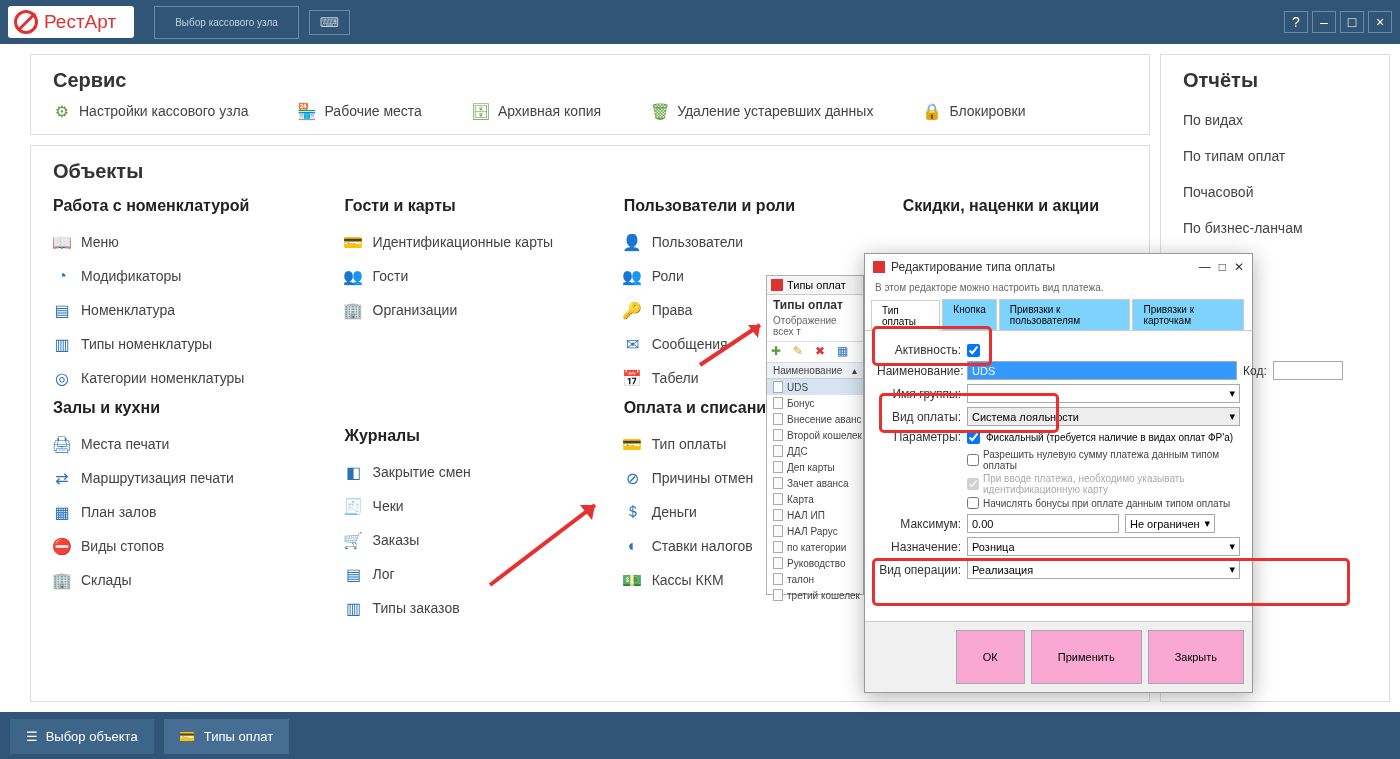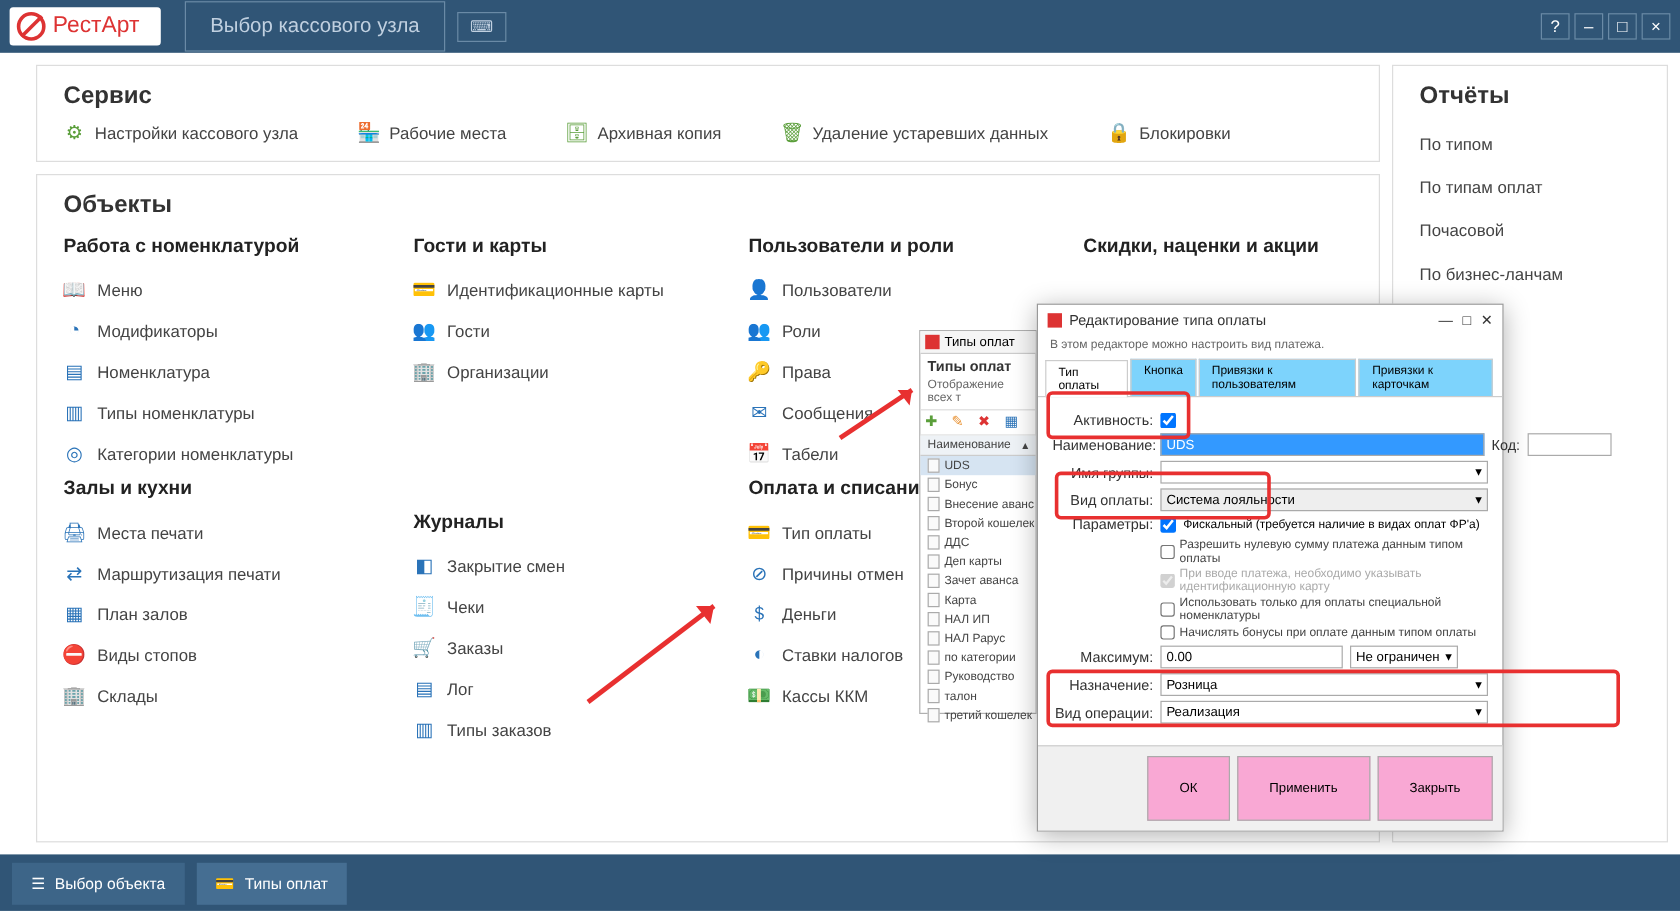--- a/index.html
+++ b/index.html
@@ -2,21 +2,21 @@
 <html><head>
 <meta charset="utf-8">
 <style>
 * { box-sizing: border-box; margin: 0; padding: 0; font-family: Arial, sans-serif; }
 body { background: #305576; width: 1400px; height: 759px; overflow: hidden; position: relative; }
 
 .titlebar { height: 44px; background: #305576; display: flex; align-items: center; padding: 0 8px; }
 .logo { background: #fff; border-radius: 3px; padding: 4px 18px 4px 6px; display: flex; align-items: center; gap: 6px; font-size: 19px; font-weight: 500; color: #d33; }
 .logo-circle { width: 24px; height: 24px; border: 3px solid #d33; border-radius: 50%; position: relative; }
 .logo-circle::after { content: ""; position: absolute; width: 3px; height: 24px; background: #d33; left: 8px; top: -3px; transform: rotate(45deg); }
-.select-register { margin-left: 20px; border: 1px solid #6a8aa6; color: #c0d0e0; padding: 10px 20px; font-size: 17px; background: transparent; }
+.select-register { margin-left: 20px; border: 1px solid #6a8aa6; color: #c0d0e0; padding: 10px 20px; font-size: 10px; background: transparent; }
 .keyboard-btn { margin-left: 10px; border: 1px solid #6a8aa6; color: #c0d0e0; padding: 4px 10px; background: transparent; }
 .title-spacer { flex: 1; }
 .winbtn { width: 24px; height: 22px; margin-left: 4px; border: 1px solid #6a8aa6; color: #fff; background: transparent; font-size: 14px; display:flex; align-items:center; justify-content:center; }
 
 .workspace { background: #fff; margin: 0; padding: 10px; height: 668px; display: flex; gap: 10px; }
 .left-area { flex: 1; display: flex; flex-direction: column; gap: 10px; margin-left: 20px; }
 .card { border: 1px solid #ddd; padding: 14px 22px; background: #fff; }
 .card h2 { font-size: 20px; font-weight: 700; color: #333; margin-bottom: 10px; }
 .service-row { display: flex; gap: 50px; }
 .svc-item { display: flex; align-items: center; gap: 8px; color: #444; font-size: 14px; cursor: pointer; }
@@ -257,21 +257,21 @@
 
         <div class="col">
           <h3>Скидки, наценки и акции</h3>
         </div>
       </div>
     </div>
   </div>
 
   <div class="card reports">
     <h2>Отчёты</h2>
-    <span class="report-link">По типом</span>
+    <span class="report-link">По видах</span>
     <span class="report-link">По типам оплат</span>
     <span class="report-link">Почасовой</span>
     <span class="report-link">По бизнес-ланчам</span>
   </div>
 </div>
 
 <div class="bottombar">
   <div class="bb-btn">
       <span>☰</span>
       <span>Выбор объекта</span>
@@ -409,24 +409,20 @@
     <div class="chk-row">
         <input type="checkbox" style="">
         <span>Разрешить нулевую сумму платежа данным типом оплаты</span>
       </div>
     <div class="chk-row dis">
         <input type="checkbox" checked="" disabled="" style="">
         <span>При вводе платежа, необходимо указывать идентификационную карту</span>
       </div>
     <div class="chk-row">
         <input type="checkbox" style="">
-        <span>Использовать только для оплаты специальной номенклатуры</span>
-      </div>
-    <div class="chk-row">
-        <input type="checkbox" style="">
         <span>Начислять бонусы при оплате данным типом оплаты</span>
       </div>
     <div class="form-row">
         <span class="form-label">Максимум:</span>
         <input class="form-input" style="flex: 0 0 70px;" value="0.00">
         <div class="form-select" style="flex:0 0 90px;">
           <span>Не ограничен</span>
           <span>▾</span>
         </div>
       </div>

